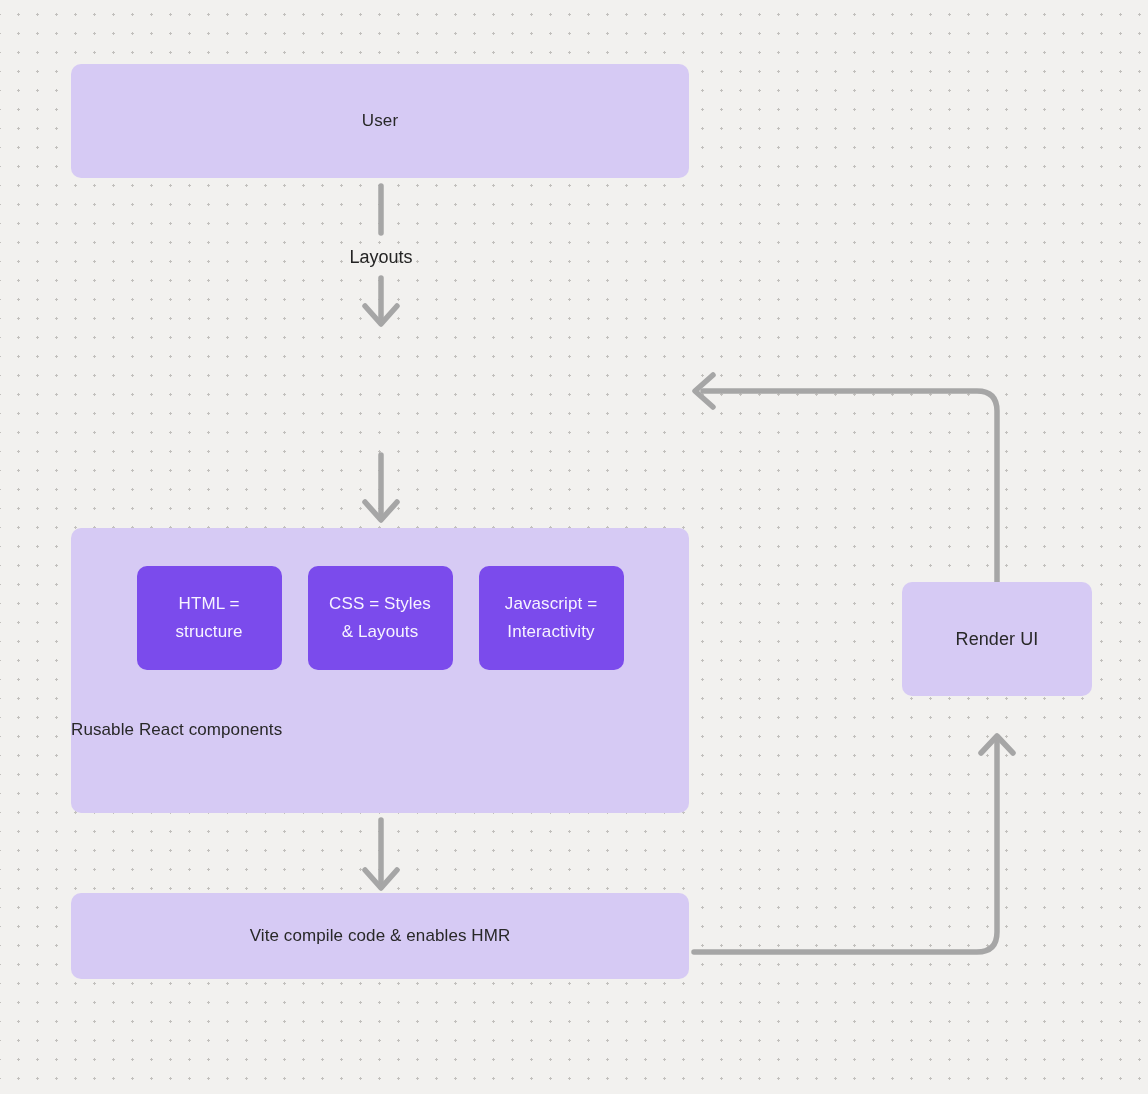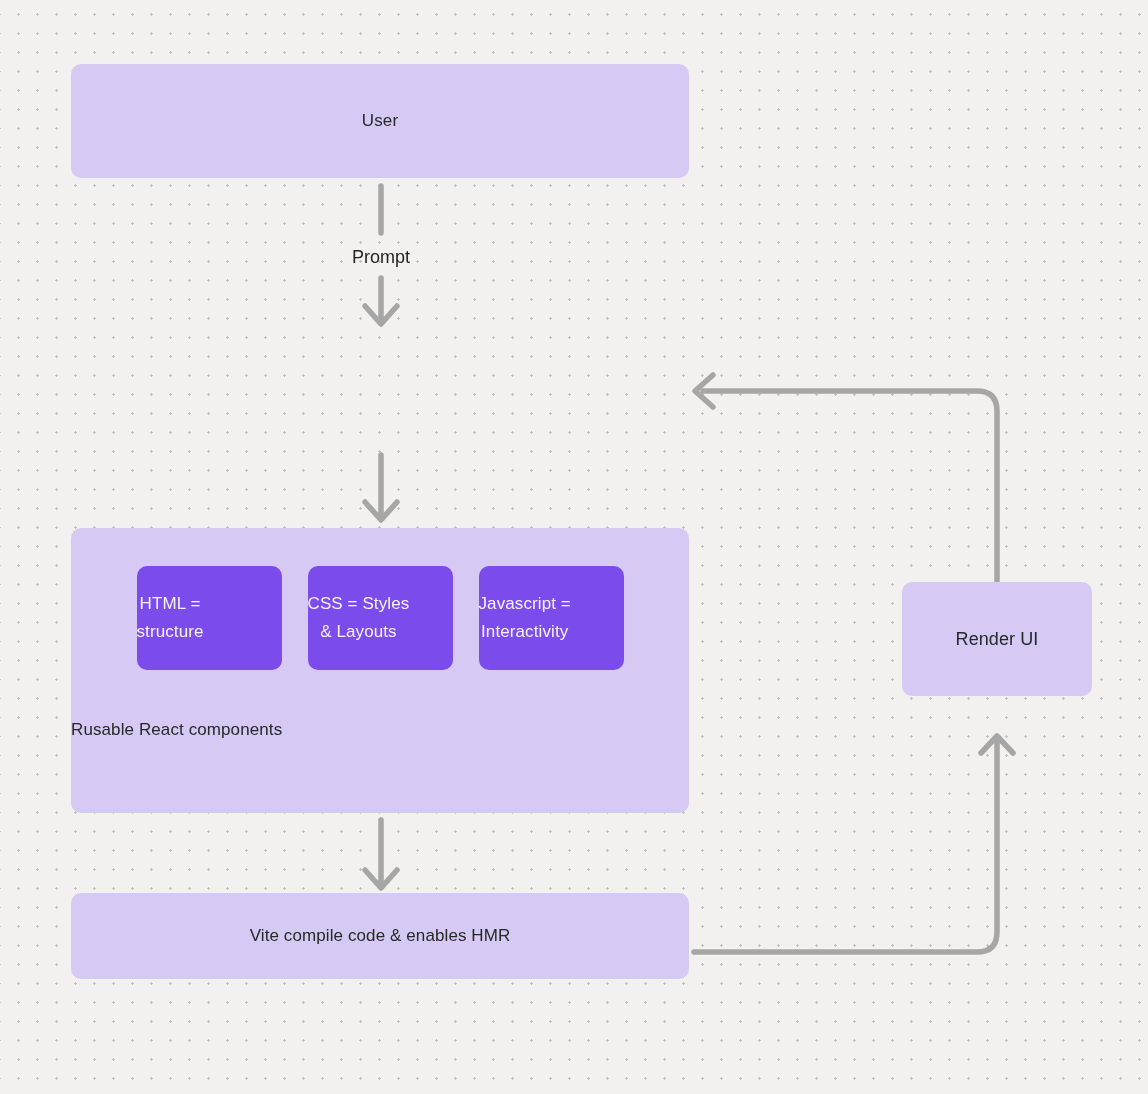--- a/index.html
+++ b/index.html
@@ -65,20 +65,21 @@
     justify-content: center;
     gap: 26px;
   }
   .chip {
     width: 145px;
     height: 104px;
     background: var(--chip_fill);
     border-radius: 10px;
     display: flex;
     align-items: center;
+    justify-content: center;
     text-align: center;
     color: var(--chip_text);
     font-size: 17px;
     font-weight: 500;
     line-height: 28px;
     white-space: pre-line;
   }
   .group-caption {
     position: absolute;
     top: 190px; left: 0; right: 0;
@@ -130,21 +131,21 @@
     <g>
       <path d="M997 611 L997 411 Q997 391 977 391 L703 391"></path>
       <polyline points="713 375, 695 391, 713 407"></polyline>
     </g>
   </svg>
 
   <div class="node node-user">
     <span>User</span>
   </div>
 
-  <div class="edge-label">Prompt</div>
+  <div class="edge-label">Layouts</div>
 
 
   <div class="node node-container">
     <div class="chips-row">
       <div class="chip">
         <span>HTML =
 structure</span>
       </div>
       <div class="chip">
         <span>CSS = Styles

